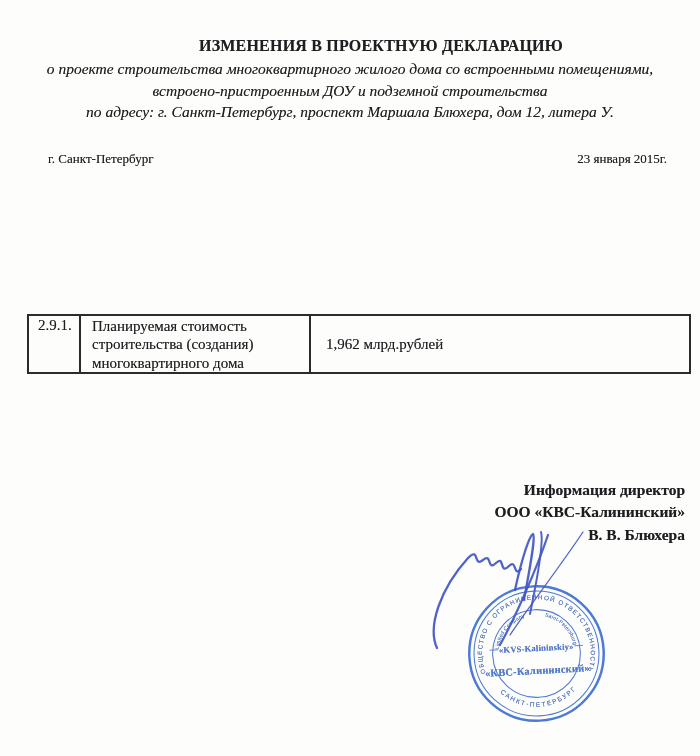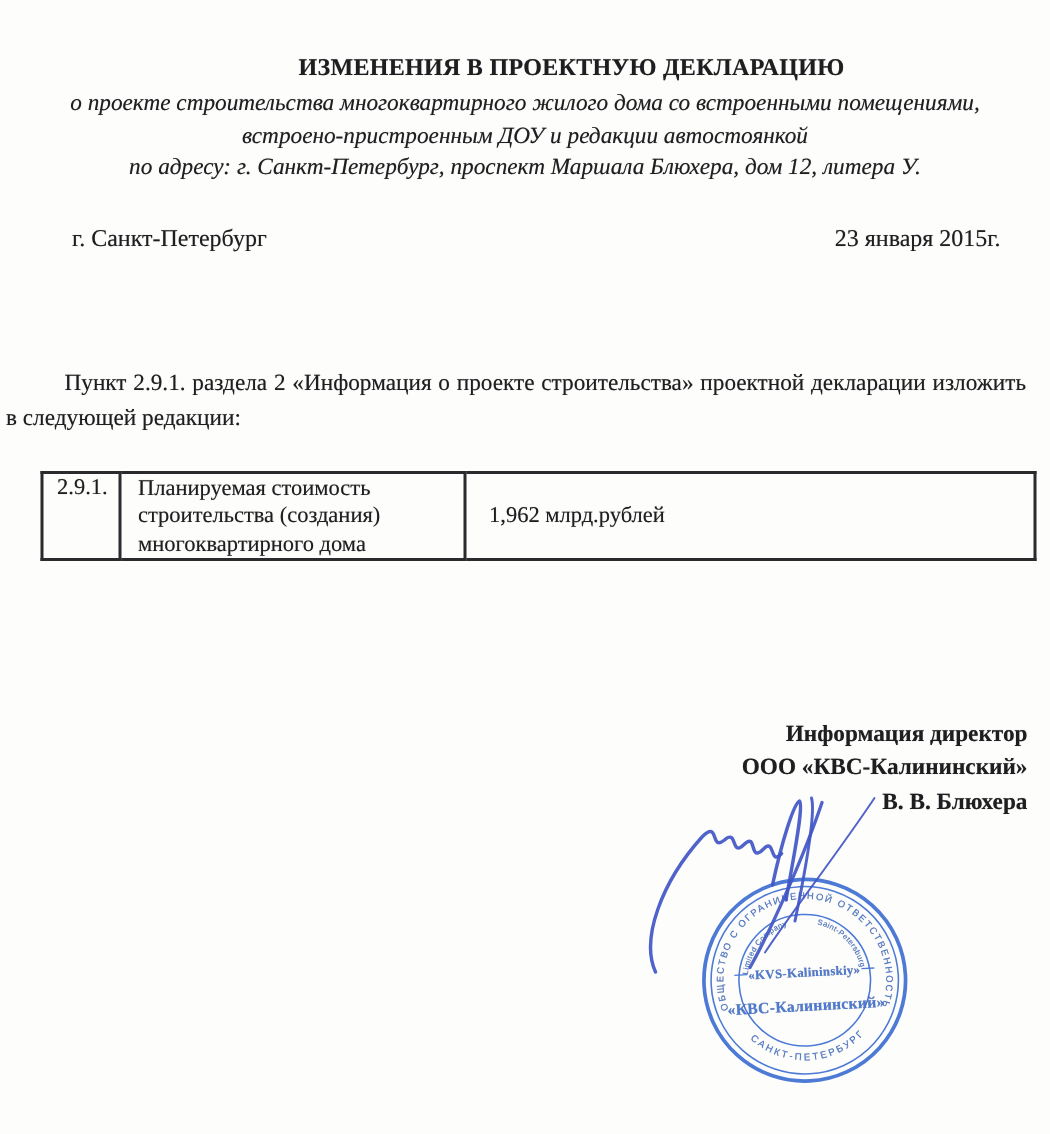--- a/index.html
+++ b/index.html
@@ -26,21 +26,21 @@
     position:absolute;top:37px;left:0;width:666px;
     text-align:center;font-weight:bold;font-size:16px;letter-spacing:.2px;margin-left:48px;
   }
   .doc-subtitle{
     position:absolute;top:58px;left:0;width:700px;
     text-align:center;font-size:15.5px;line-height:21.5px;font-style:italic;
   }
   .meta-row{
     position:absolute;top:151px;left:48px;right:33px;
     display:flex;justify-content:space-between;
-    font-size:16px;
+    font-size:13px;
   }
   .body-paragraph{
     position:absolute;top:245px;left:4px;width:680px;
     font-size:15.5px;line-height:22.5px;
     text-align:justify;text-indent:39px;
   }
   table.decl-table{
     position:absolute;top:314px;left:27px;width:664px;
     border-collapse:collapse;
     font-size:15px;
@@ -73,30 +73,29 @@
 </style>
 </head>
 <body>
 
 <div class="page">
 
   <div class="doc-title">ИЗМЕНЕНИЯ В ПРОЕКТНУЮ ДЕКЛАРАЦИЮ</div>
 
   <div class="doc-subtitle">
     <div>о проекте строительства многоквартирного жилого дома со встроенными помещениями,</div>
-    <div>встроено-пристроенным ДОУ и редакции автостоянкой</div>
+    <div>встроено-пристроенным ДОУ и подземной строительства</div>
     <div>по адресу: г. Санкт-Петербург, проспект Маршала Блюхера, дом 12, литера У.</div>
   </div>
 
   <div class="meta-row">
     <span>г. Санкт-Петербург</span>
     <span>23 января 2015г.</span>
   </div>
 
-  <div class="body-paragraph">Пункт 2.9.1. раздела 2 «Информация о проекте строительства» проектной декларации изложить в следующей редакции:</div>
 
   <table class="decl-table">
     <tbody>
       <tr>
         <td class="c-num">2.9.1.</td>
         <td class="c-name">Планируемая стоимость строительства (создания) многоквартирного дома</td>
         <td class="c-value">1,962 млрд.рублей</td>
       </tr>
     </tbody>
   </table>

